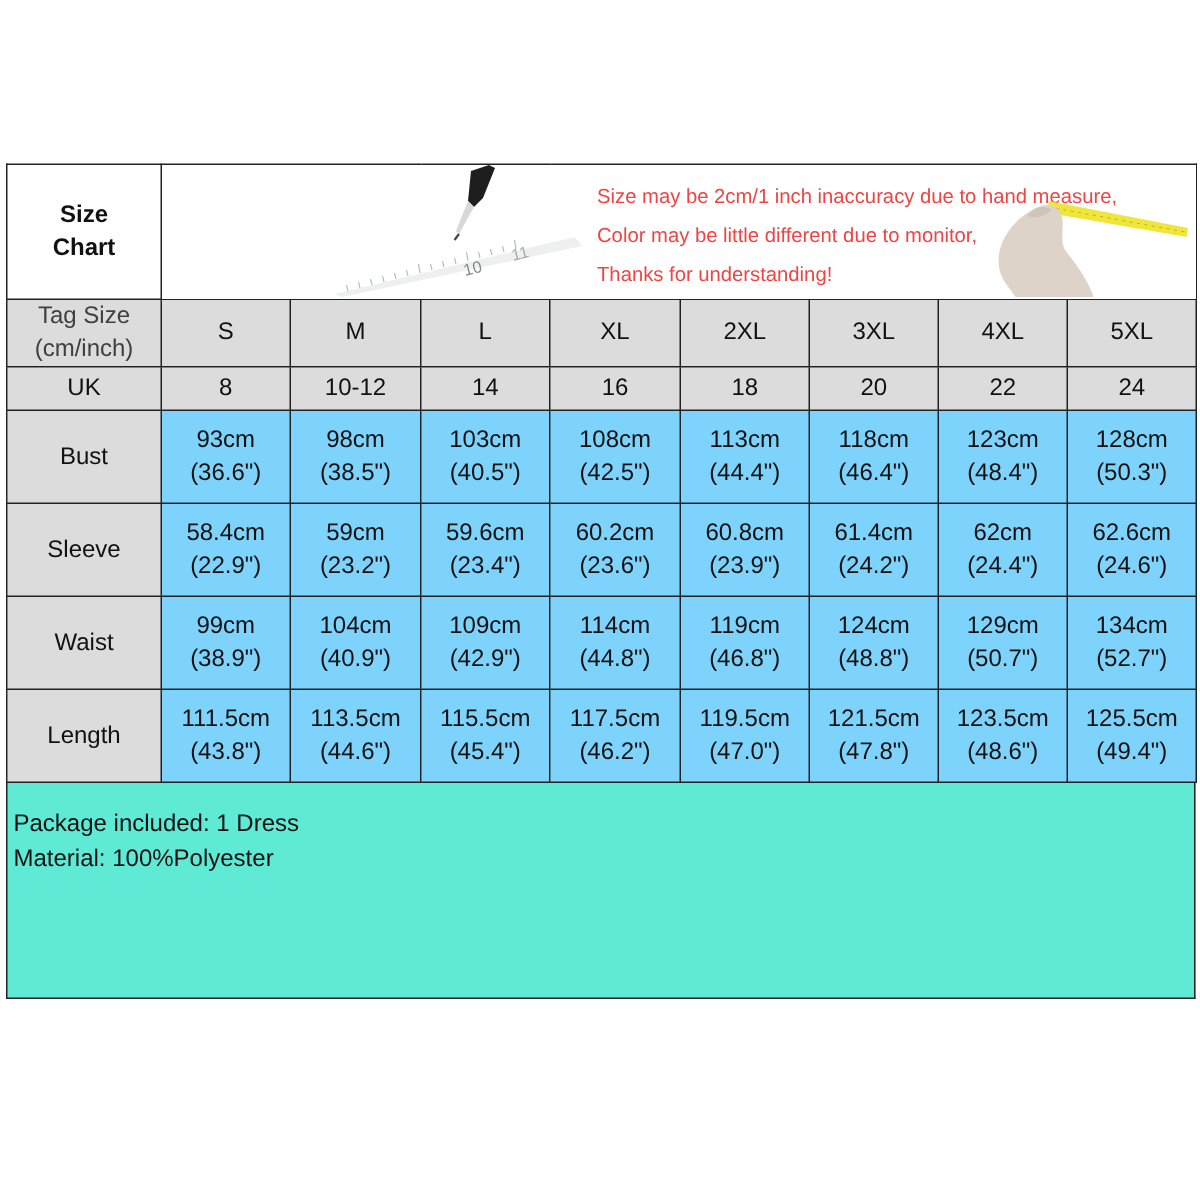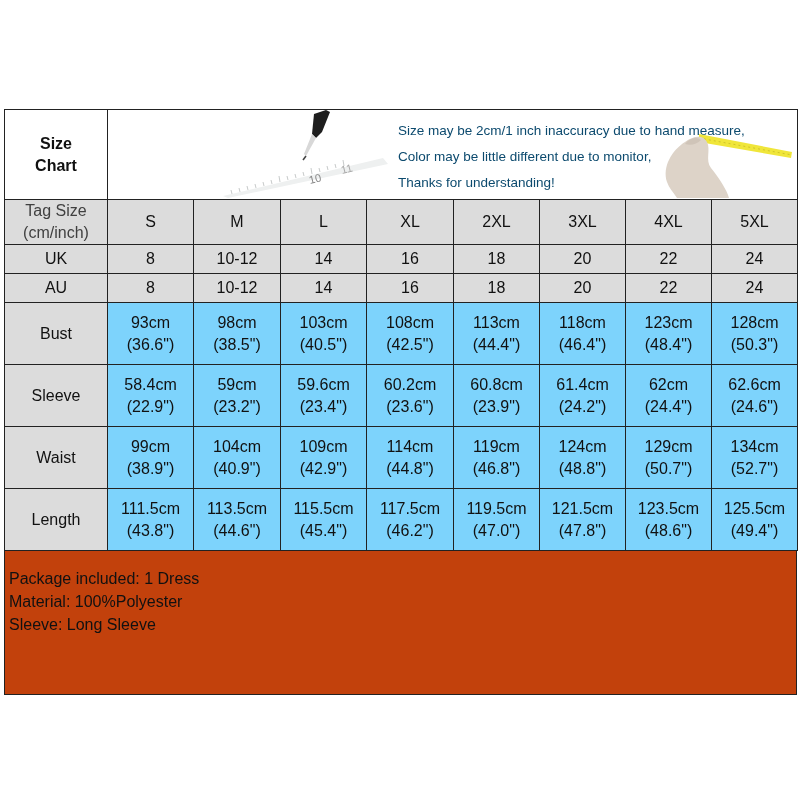--- a/index.html
+++ b/index.html
@@ -5,25 +5,25 @@
     html, body { margin:0; padding:0; background:#ffffff; }
     body { width:800px; height:800px; position:relative; overflow:hidden; font-family:"Liberation Sans", sans-serif; color:#111; }
     .frame { position:absolute; left:4px; top:109px; width:793px; }
     table.chart { border-collapse:collapse; width:793px; table-layout:fixed; }
     table.chart td { border:1.5px solid #222; text-align:center; vertical-align:middle; padding:0; font-size:16px; line-height:22px; color:#111; }
     .gray { background:#dcdcdc; }
     .white { background:#7dd3fc; }
     .title-cell { background:#fff; font-weight:bold; font-size:22px; line-height:29px; }
     .banner-cell { background:#fff; position:relative; height:88px; overflow:hidden; }
     .tag-label { color:#404040; }
-    .note-line { color:#0c4a6e; font-size:13.5px; line-height:26px; white-space:nowrap; }
+    .note-line { color:#ef4444; font-size:13.5px; line-height:26px; white-space:nowrap; }
     .notes { position:absolute; left:290px; top:8px; text-align:left; }
     .pencil { position:absolute; left:110px; top:0px; }
     .hand { position:absolute; right:0px; top:2px; }
-    .info-box { border:1.5px solid #222; border-top:none; background:#c2410c; height:144px; box-sizing:border-box; padding:16px 0 0 4px; text-align:left; font-size:16px; line-height:23px; }
+    .info-box { border:1.5px solid #222; border-top:none; background:#5eead4; height:144px; box-sizing:border-box; padding:16px 0 0 4px; text-align:left; font-size:16px; line-height:23px; }
     .info-line { display:block; color:#111; }
   </style>
 </head>
 <body>
 
 <div class="frame">
   <table class="chart">
     <colgroup>
       <col style="width:103px">
         <col style="width:86px">
@@ -98,31 +98,20 @@
       <td class="gray">UK</td>
       <td class="gray">8</td>
       <td class="gray">10-12</td>
       <td class="gray">14</td>
       <td class="gray">16</td>
       <td class="gray">18</td>
       <td class="gray">20</td>
       <td class="gray">22</td>
       <td class="gray">24</td>
     </tr>
-    <tr style="height:29px">
-      <td class="gray">AU</td>
-      <td class="gray">8</td>
-      <td class="gray">10-12</td>
-      <td class="gray">14</td>
-      <td class="gray">16</td>
-      <td class="gray">18</td>
-      <td class="gray">20</td>
-      <td class="gray">22</td>
-      <td class="gray">24</td>
-    </tr>
 
     <tr style="height:62px">
       <td class="gray">Bust</td>
       <td class="white">
             <div>93cm</div>
             <div>(36.6")</div>
           </td>
       <td class="white">
             <div>98cm</div>
             <div>(38.5")</div>
@@ -259,15 +248,14 @@
             <div>125.5cm</div>
             <div>(49.4")</div>
           </td>
     </tr>
   </tbody>
     </table>
 
   <div class="info-box">
     <span class="info-line">Package included: 1 Dress</span>
     <span class="info-line">Material: 100%Polyester</span>
-    <span class="info-line">Sleeve: Long Sleeve</span>
   </div>
 </div>
 
 </body></html>

